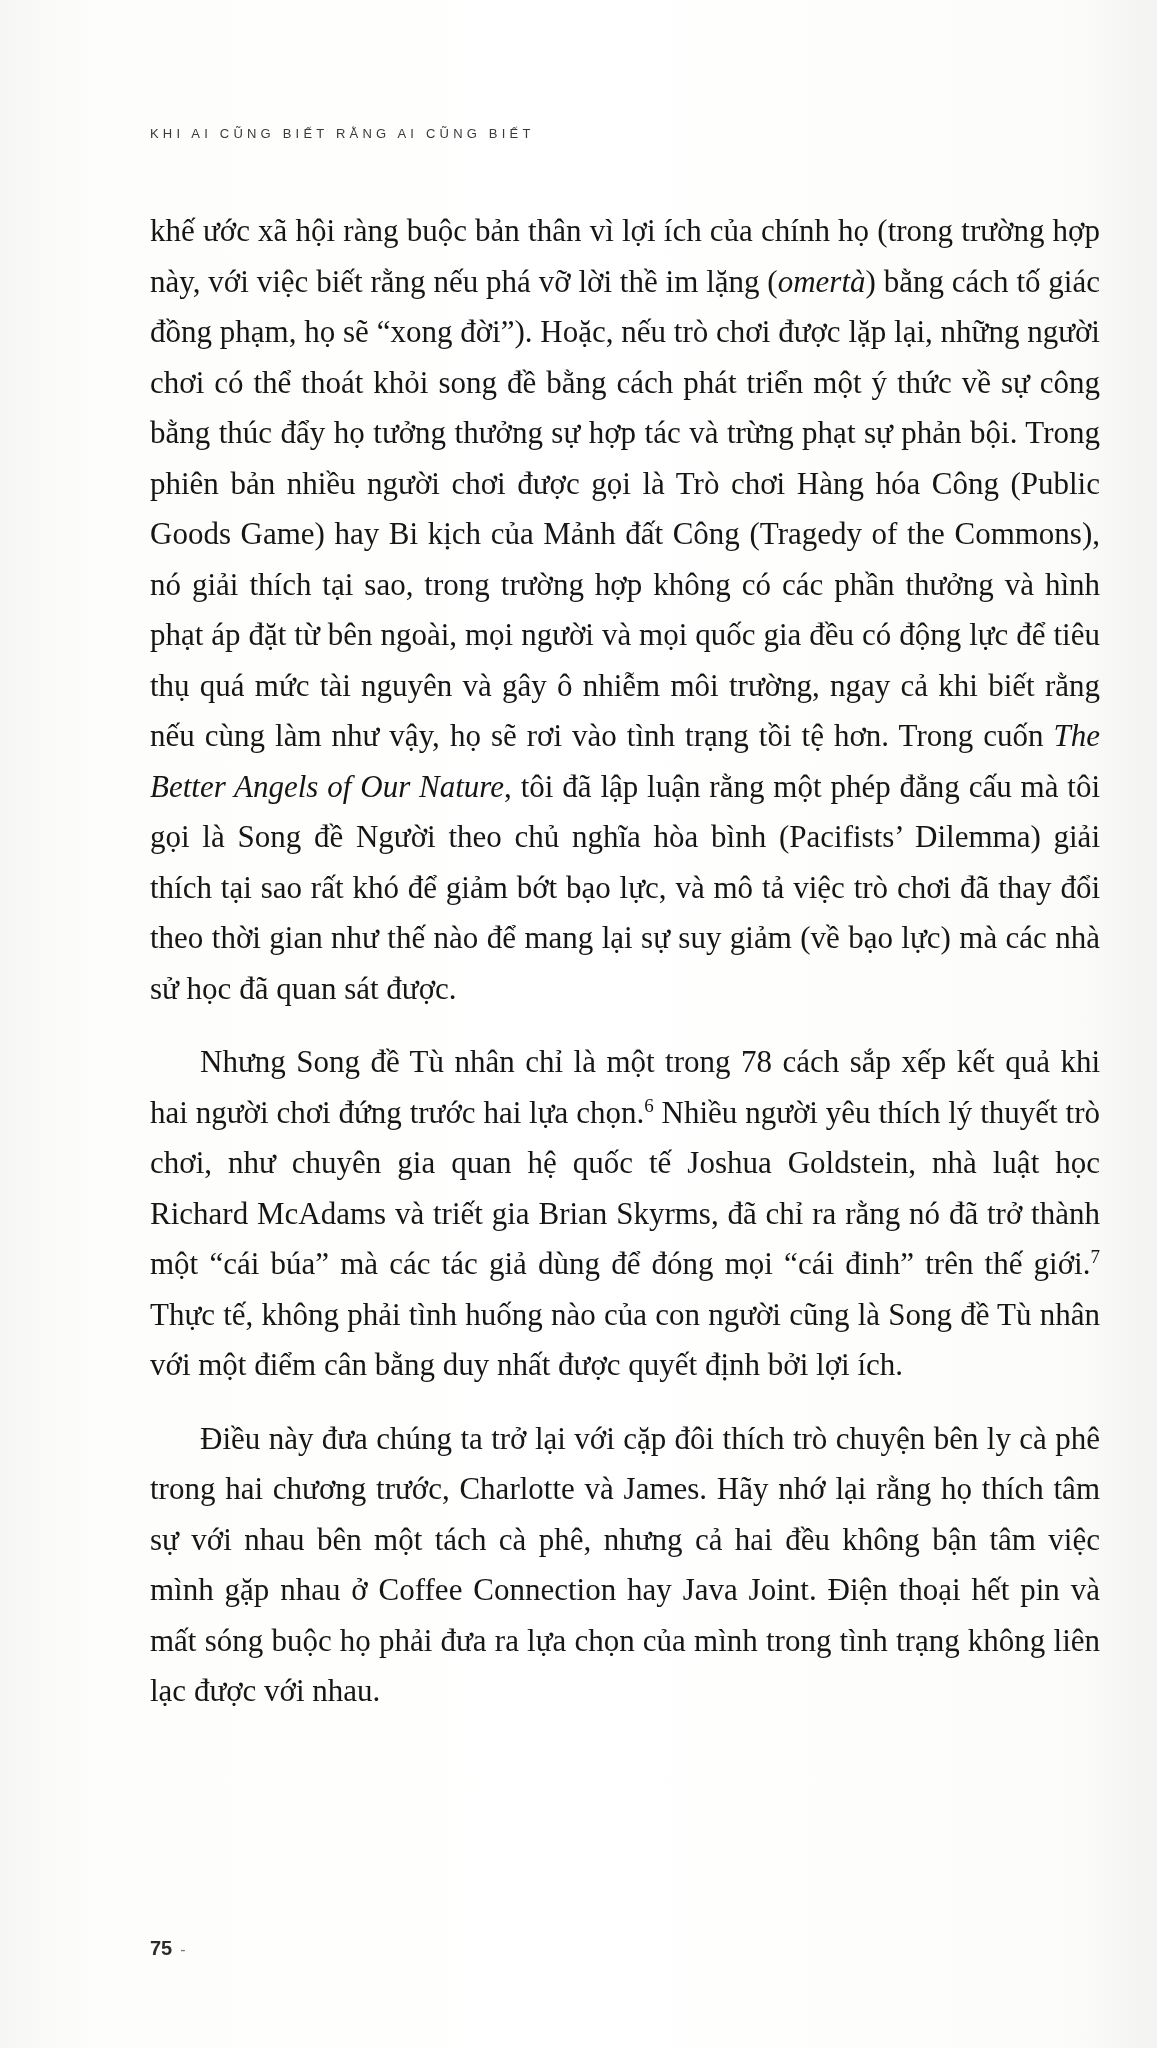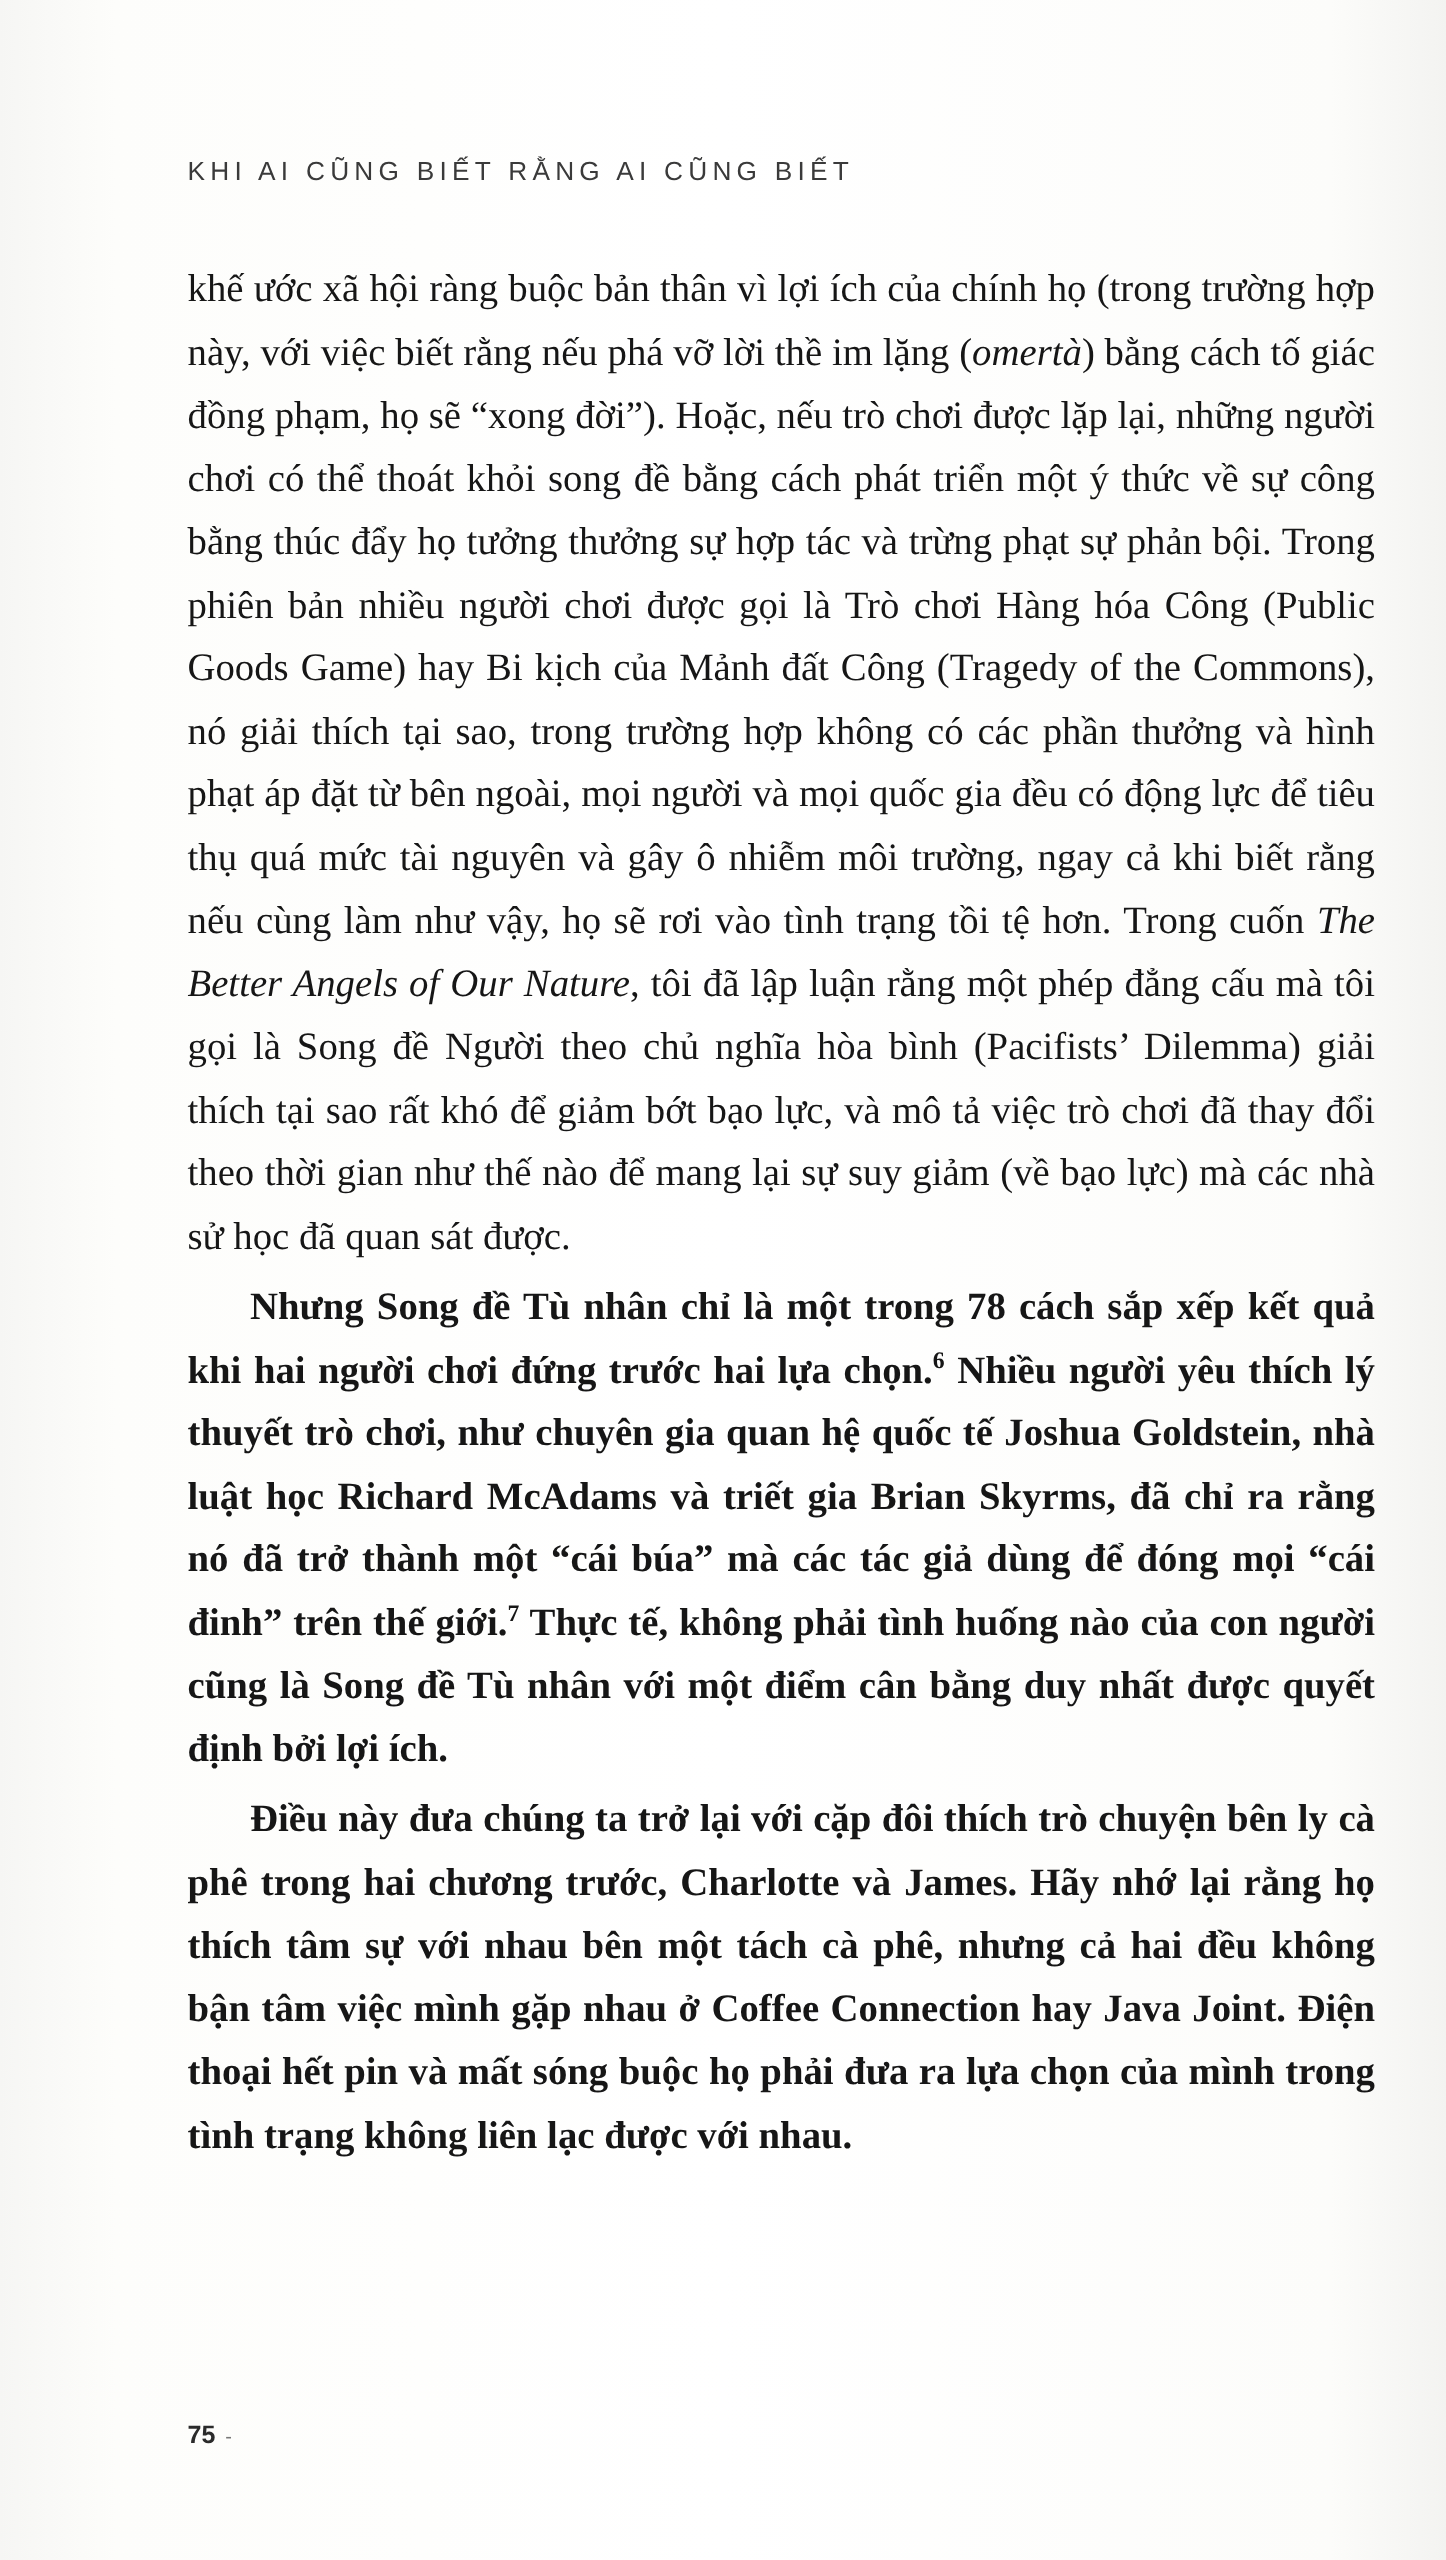--- a/index.html
+++ b/index.html
@@ -20,43 +20,42 @@
       left: 0; top: 0;
       width: 1157px;
       height: 2048px;
       background: linear-gradient(90deg, #f6f6f4 0%, #fdfdfb 8%, #ffffff 50%, #fcfcfa 92%, #f3f3f1 100%);
     }
     .running-head {
       position: absolute;
       left: 150px;
       top: 126px;
       font-family: "Liberation Sans", "DejaVu Sans", sans-serif;
-      font-size: 21px;
+      font-size: 13px;
       letter-spacing: 4.2px;
       color: #3a3a3a;
       white-space: nowrap;
     }
     .body-text {
       position: absolute;
       left: 150px;
       top: 206px;
       width: 950px;
       font-size: 31px;
       line-height: 50.5px;
       text-align: justify;
       color: #161616;
     }
     .body-text p {
       margin: 0;
       text-align: justify;
       text-align-last: left;
     }
     .body-text p + p {
-      margin-top: 6px;
-      font-weight: bold;
+      margin-top: 23px;
     }
     .body-text p.indent {
       text-indent: 50px;
     }
     .body-text em {
       font-style: italic;
     }
     .body-text sup {
       font-size: 19px;
       line-height: 0;

